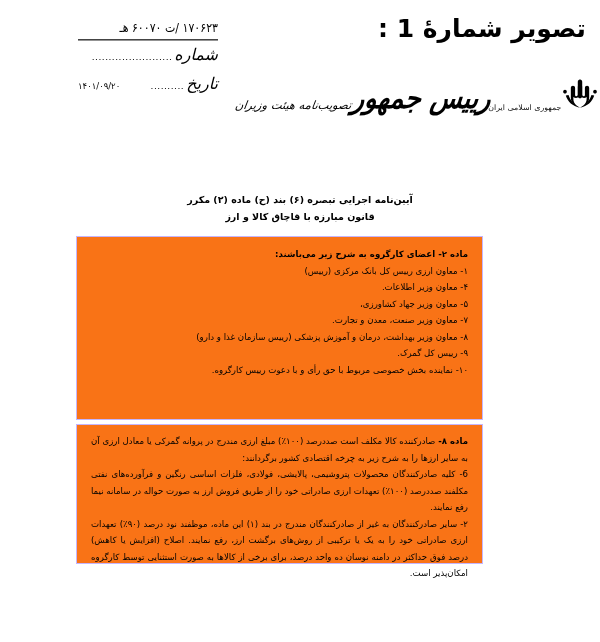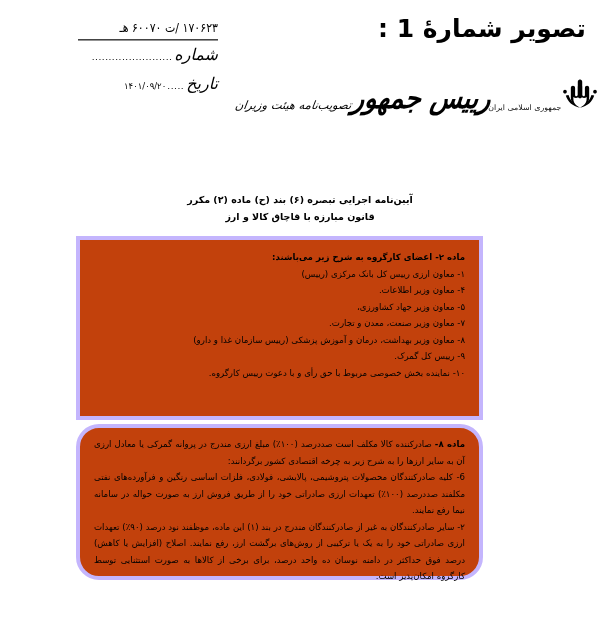--- a/index.html
+++ b/index.html
@@ -115,56 +115,54 @@
     flex: 1 1 auto;
     overflow: hidden;
     font-size: 9px;
     letter-spacing: 0.5px;
     color: #000;
   }
   .ref-value {
     font-size: 8.5px;
     letter-spacing: 0.3px;
     flex: 0 0 auto;
-    margin-left: 46px;
   }
 
   
   .subtitle {
     position: absolute;
     top: 192px;
     left: 0;
     width: 600px;
     text-align: center;
     direction: rtl;
     font-size: 9.5px;
     font-weight: bold;
     line-height: 1.75;
   }
 
   
   .box {
     position: absolute;
     left: 76px;
     width: 407px;
-    border: 4px solid #c4b5fd;
+    border: 1px solid #c4b5fd;
     box-sizing: border-box;
     direction: rtl;
-    background: #c2410c;
+    background: #f97316;
   }
   #box-article-2 {
     top: 236px;
     height: 184px;
     padding: 9px 14px 9px 14px;
   }
   #box-article-8 {
     top: 424px;
-    height: 156px;
+    height: 140px;
     padding: 8px 14px 8px 14px;
-    border-radius: 23px;
   }
 
   .art-line {
     font-size: 8.6px;
     line-height: 1.92;
     text-align: right;
     white-space: nowrap;
   }
   .art-heading {
     font-weight: bold;

